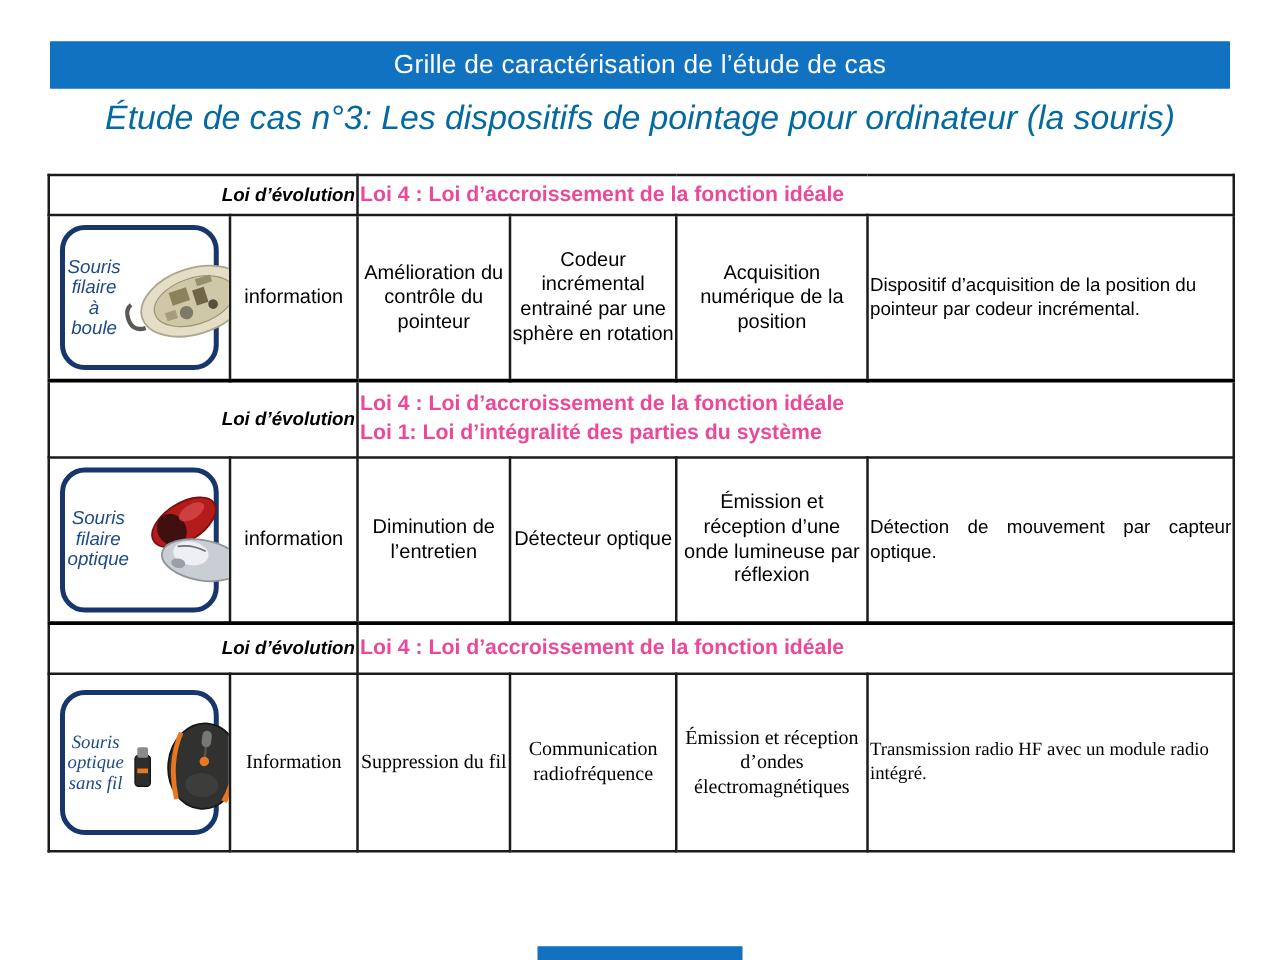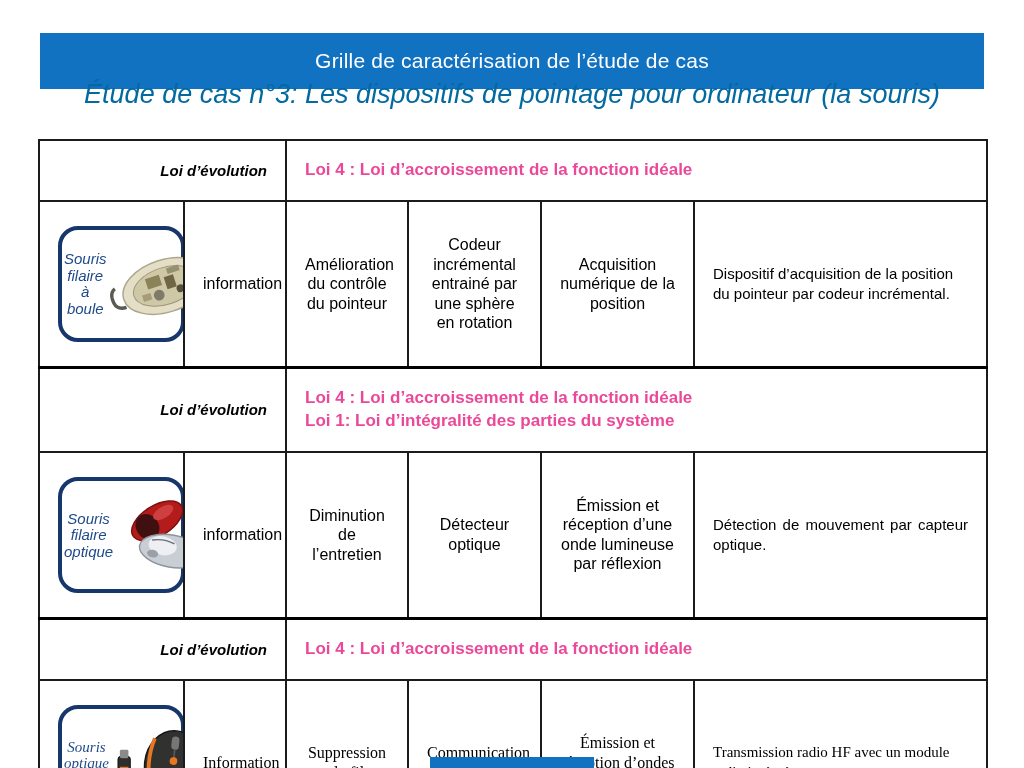--- a/index.html
+++ b/index.html
@@ -1,35 +1,35 @@
 <!DOCTYPE html>
 <html><head>
 <meta charset="utf-8">
 <style>
   html,body{margin:0;padding:0;}
   body{
     width:1024px;height:768px;background:#ffffff;position:relative;overflow:hidden;
     font-family:"Liberation Sans", sans-serif;color:#000;
   }
   .banner{
-    position:absolute;left:40px;top:33px;width:944px;height:56px;
+    position:absolute;left:40px;top:33px;width:944px;height:38px;
     background:#1272C2;color:#fff;display:flex;align-items:center;justify-content:center;
     font-size:21px;letter-spacing:.2px;
   }
   .page-title{
     position:absolute;left:0;top:79px;width:100%;text-align:center;
     font-style:italic;font-size:27px;color:#0369a1;
   }
   table.grid{
     position:absolute;left:38px;top:139px;width:948px;
     border-collapse:collapse;table-layout:fixed;
     border:2px solid #1b1b1b;
   }
   table.grid td, table.grid th{
-    border:2px solid #1b1b1b;vertical-align:middle;padding:18px;overflow:hidden;margin-left:48px;
+    border:2px solid #1b1b1b;vertical-align:middle;padding:1px;overflow:hidden;margin-left:48px;
   }
   tr.thick-top td, tr.thick-top th{border-top:3px solid #000;}
   
   tr.r-loi1{height:32px;} tr.r-head{height:55px;} tr.r-data{height:132px;}
   tr.r-loi2{height:61px;} tr.r-loi3{height:41px;} tr.r-data3{height:142px;font-family:Liberation Serif, serif;}
   
   td.loi-cell{
     text-align:right;font-weight:bold;font-style:italic;font-size:15px;
     padding-right:7px;color:#000;
   }

